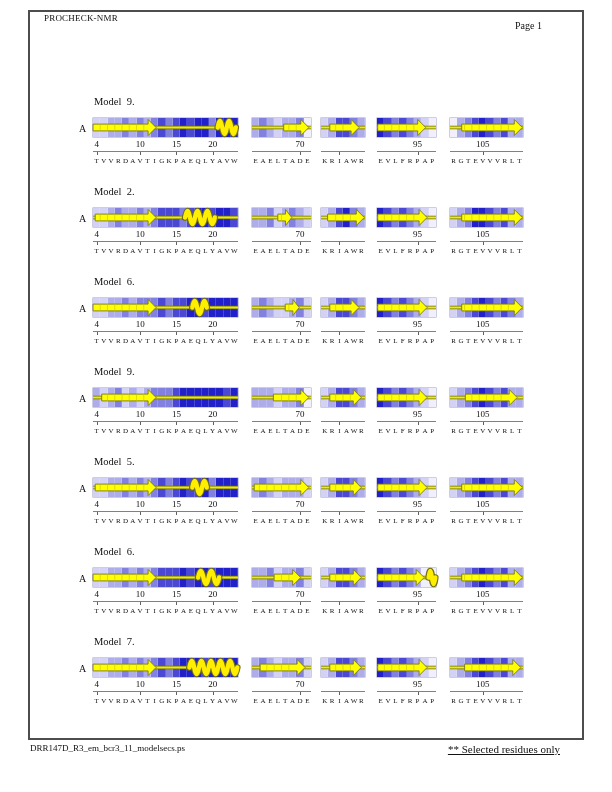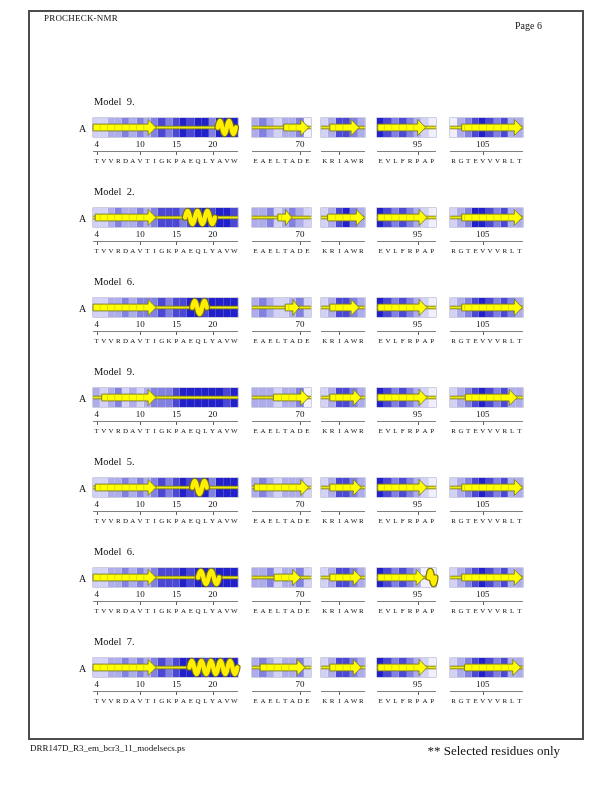--- a/index.html
+++ b/index.html
@@ -5,40 +5,40 @@
   html,body{margin:0;padding:0;background:#ffffff;}
   #page{position:relative;width:612px;height:792px;background:#ffffff;overflow:hidden;
         font-family:"Liberation Serif", serif;color:#111;}
   #border-box{position:absolute;left:28px;top:10px;width:552px;height:726px;
               border:2px solid #4d4d4d;background:#fff;}
   .hdr-left{position:absolute;left:44px;top:13px;font-size:9px;letter-spacing:.2px;}
   .page-label{position:absolute;left:476px;top:20px;width:66px;text-align:right;font-size:10px;}
   .title{position:absolute;left:0;top:26px;width:612px;text-align:center;font-size:24px;}
   .subtitle{position:absolute;left:0;top:56px;width:612px;text-align:center;font-size:20px;}
   .footer-left{position:absolute;left:30px;top:743px;font-size:9px;}
-  .footer-right{position:absolute;left:400px;top:743px;width:160px;text-align:right;font-size:13px;}
+  .footer-right{position:absolute;left:400px;top:743px;width:160px;text-align:right;font-size:11px;text-decoration:underline;}
   .model-row{position:absolute;left:0;width:612px;height:78px;}
   .model-label{position:absolute;font-size:10.5px;white-space:pre;}
   .chain-label{position:absolute;font-size:10px;}
   .band{position:absolute;height:19px;display:flex;box-shadow:0 0 0 0.5px #9a9ac0;}
   .cell{flex:1 1 0;height:100%;}
   .band svg{position:absolute;left:0;top:0;overflow:visible;}
   .num-label{position:absolute;font-size:9px;transform:translateX(-50%);white-space:nowrap;}
   .rule{position:absolute;height:1px;background:#808080;}
   .tickmark{position:absolute;width:1px;height:3px;background:#606060;}
   .seq{position:absolute;display:flex;font-size:7px;letter-spacing:0;}
   .seq span{flex:1 1 0;text-align:center;line-height:8px;}
 </style>
 </head>
 <body>
 
 <div id="page">
   <div id="border-box"></div>
   <div class="hdr-left">PROCHECK-NMR</div>
-  <div class="page-label">Page  6</div>
+  <div class="page-label">Page  1</div>
   <div id="models">
       <div class="model-row" style="top: 96px;">
         <div class="model-label" style="left: 94px; top: 0px;">Model  9.</div>
         <div class="chain-label" style="left: 79px; top: 27px;">A</div>
         <div class="band" style="left: 93px; top: 22px; width: 145px;">
           <div class="cell" style="background: rgb(211, 210, 244); border-right: 1px solid rgba(255, 255, 255, 0.18);"></div>
           <div class="cell" style="background: rgb(211, 210, 244); border-right: 1px solid rgba(255, 255, 255, 0.18);"></div>
           <div class="cell" style="background: rgb(174, 173, 233); border-right: 1px solid rgba(255, 255, 255, 0.18);"></div>
           <div class="cell" style="background: rgb(174, 173, 233); border-right: 1px solid rgba(255, 255, 255, 0.18);"></div>
           <div class="cell" style="background: rgb(130, 129, 224); border-right: 1px solid rgba(255, 255, 255, 0.18);"></div>

